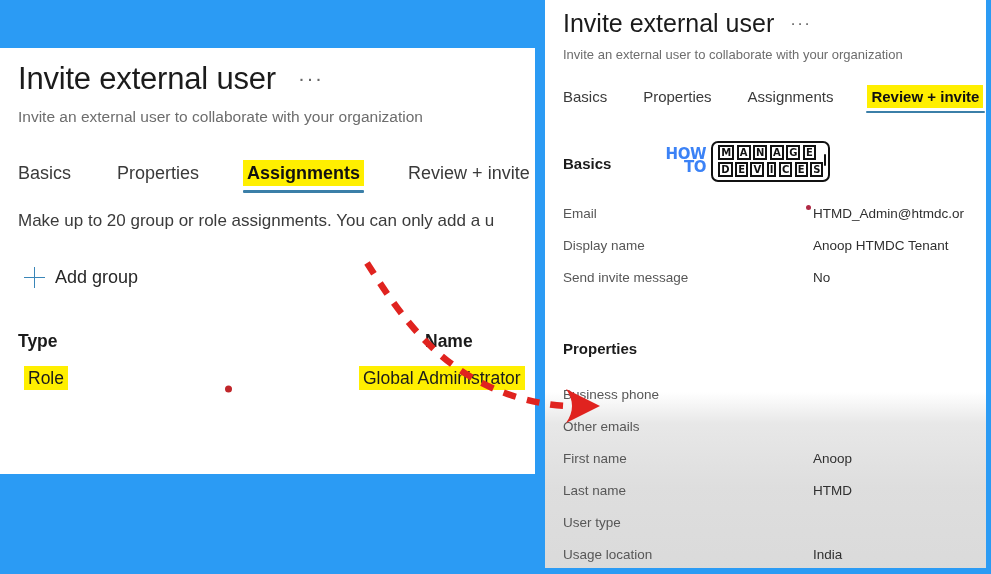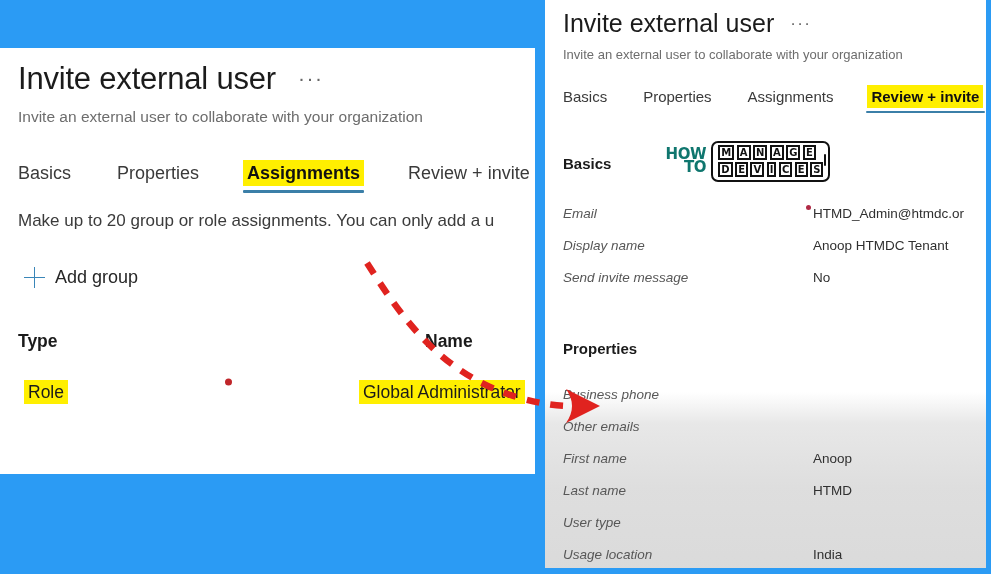--- a/index.html
+++ b/index.html
@@ -110,23 +110,23 @@
 
   .helper-lg {
     font-size: 17px;
     color: #3b3b3b;
     margin-top: 18px;
     white-space: nowrap;
   }
 
   .cmdbar {
     display: flex;
-    align-items: center;
     margin-top: 27px;
     gap: 0;
+    flex-direction: column;
   }
 
   .cmd-btn {
     display: flex;
     align-items: center;
     gap: 10px;
     font-size: 18px;
     color: #262626;
     padding: 9px 14px 9px 6px;
     cursor: pointer;
@@ -153,24 +153,24 @@
   .tbl-head {
     display: flex;
     margin-top: 34px;
     font-size: 17.5px;
     font-weight: 700;
     color: #1b1b1b;
     gap: 36px;
   }
   .tbl-row {
     display: flex;
-    margin-top: 30px;
+    margin-top: 16px;
     font-size: 17.5px;
     color: #1b1b1b;
-    align-items: flex-start;
+    align-items: flex-end;
     padding-left: 7px;
   }
   .col-type { width: 170px; flex: 0 0 170px; }
   .col-dot  { width: 165px; flex: 0 0 165px; position: relative; }
   .col-name { flex: 1 1 auto; }
 
   .hl-yellow {
     background: #ffef00;
     padding: 1px 3px;
     box-shadow: 0 0 0 1px #ffef00;
@@ -289,21 +289,21 @@
     top: -2px;
   }
   .logo-howto {
     display: flex;
     flex-direction: column;
     align-items: flex-end;
     line-height: 0.88;
     font-family: "DejaVu Sans", sans-serif;
     font-weight: 700;
     font-size: 15px;
-    color: #0f766e;
+    color: #3b82f6;
     letter-spacing: -0.3px;
   }
   .logo-box {
     border: 2.5px solid #111;
     border-radius: 7px;
     padding: 2px 5px 3px 5px;
     display: flex;
     flex-direction: column;
     gap: 1.5px;
     background: #fff;
@@ -332,21 +332,21 @@
   }
 
   .kv-list { margin-top: 14px; }
   .kv-row {
     display: flex;
     font-size: 13.5px;
     color: #4a4a4a;
     height: 32px;
     align-items: center;
   }
-  .kv-key { width: 250px; flex: 0 0 250px; color: #575757; font-style: italic; }
+  .kv-key { width: 250px; flex: 0 0 250px; color: #575757; }
   .kv-val { flex: 1 1 auto; color: #303030; white-space: nowrap; }
 
   .kv-list.props { margin-top: 22px; }
 
   
   .fade-overlay {
     position: absolute;
     left: 0; right: 0;
     top: 392px;
     bottom: 0;

